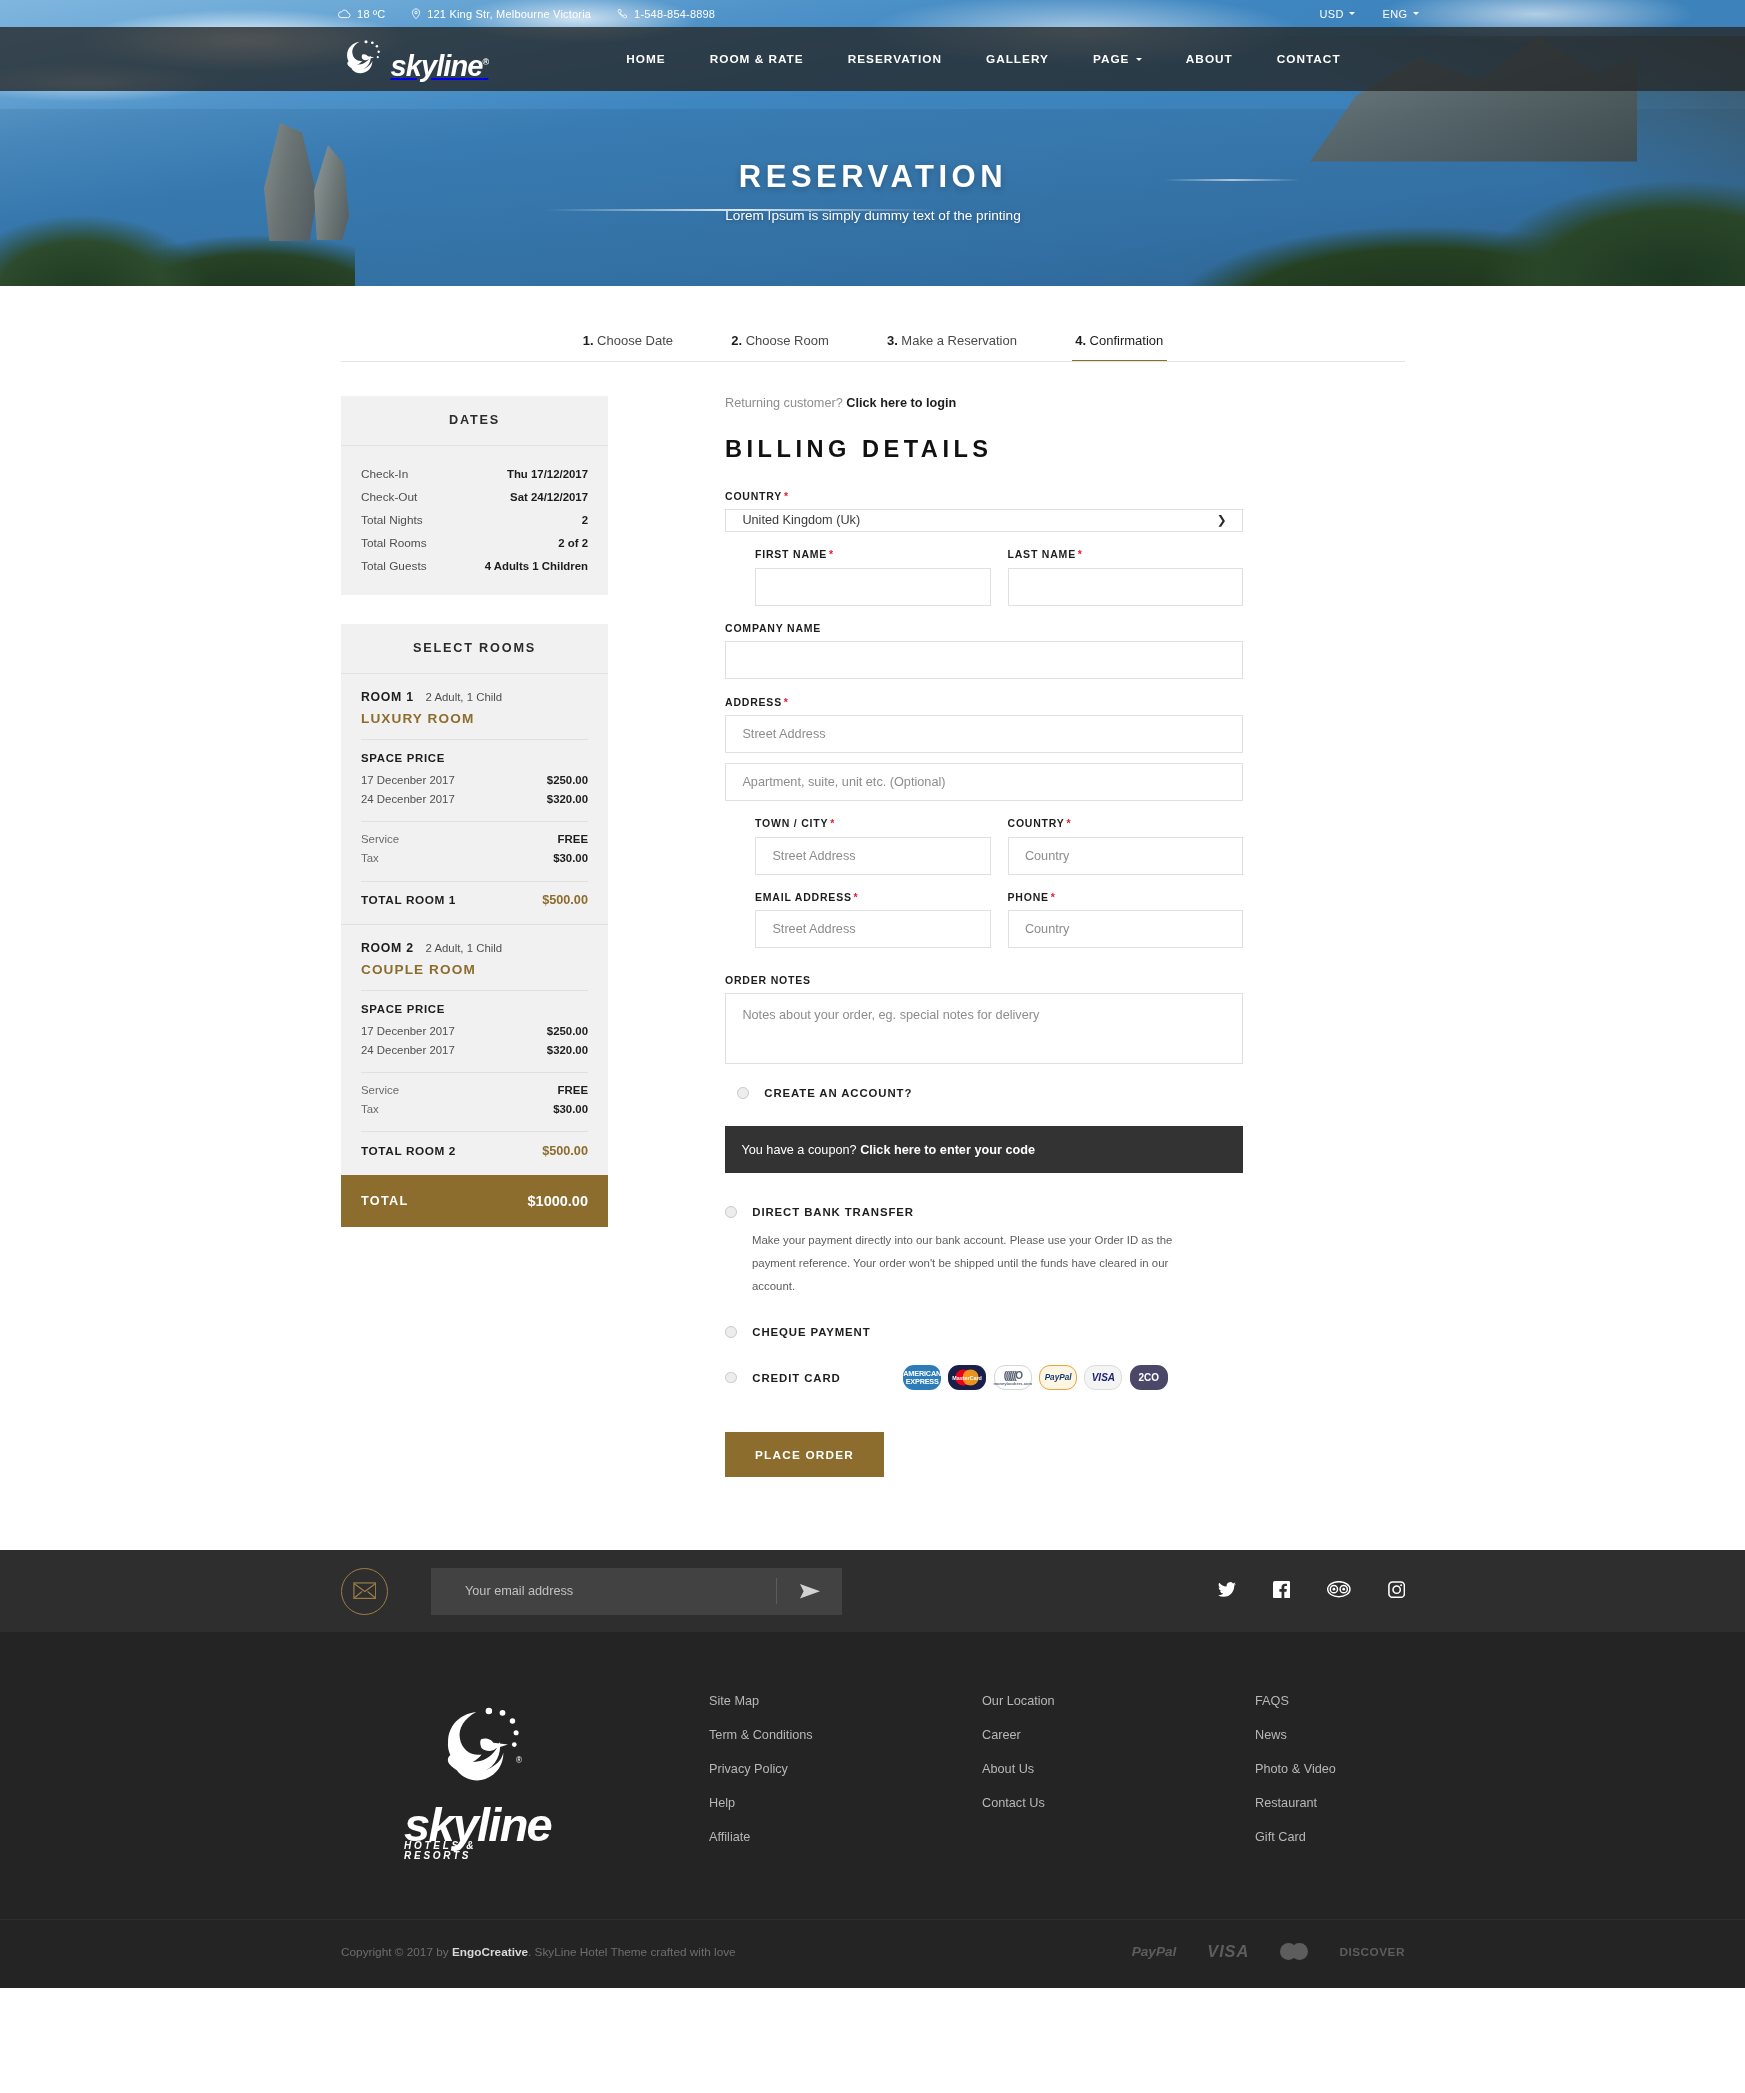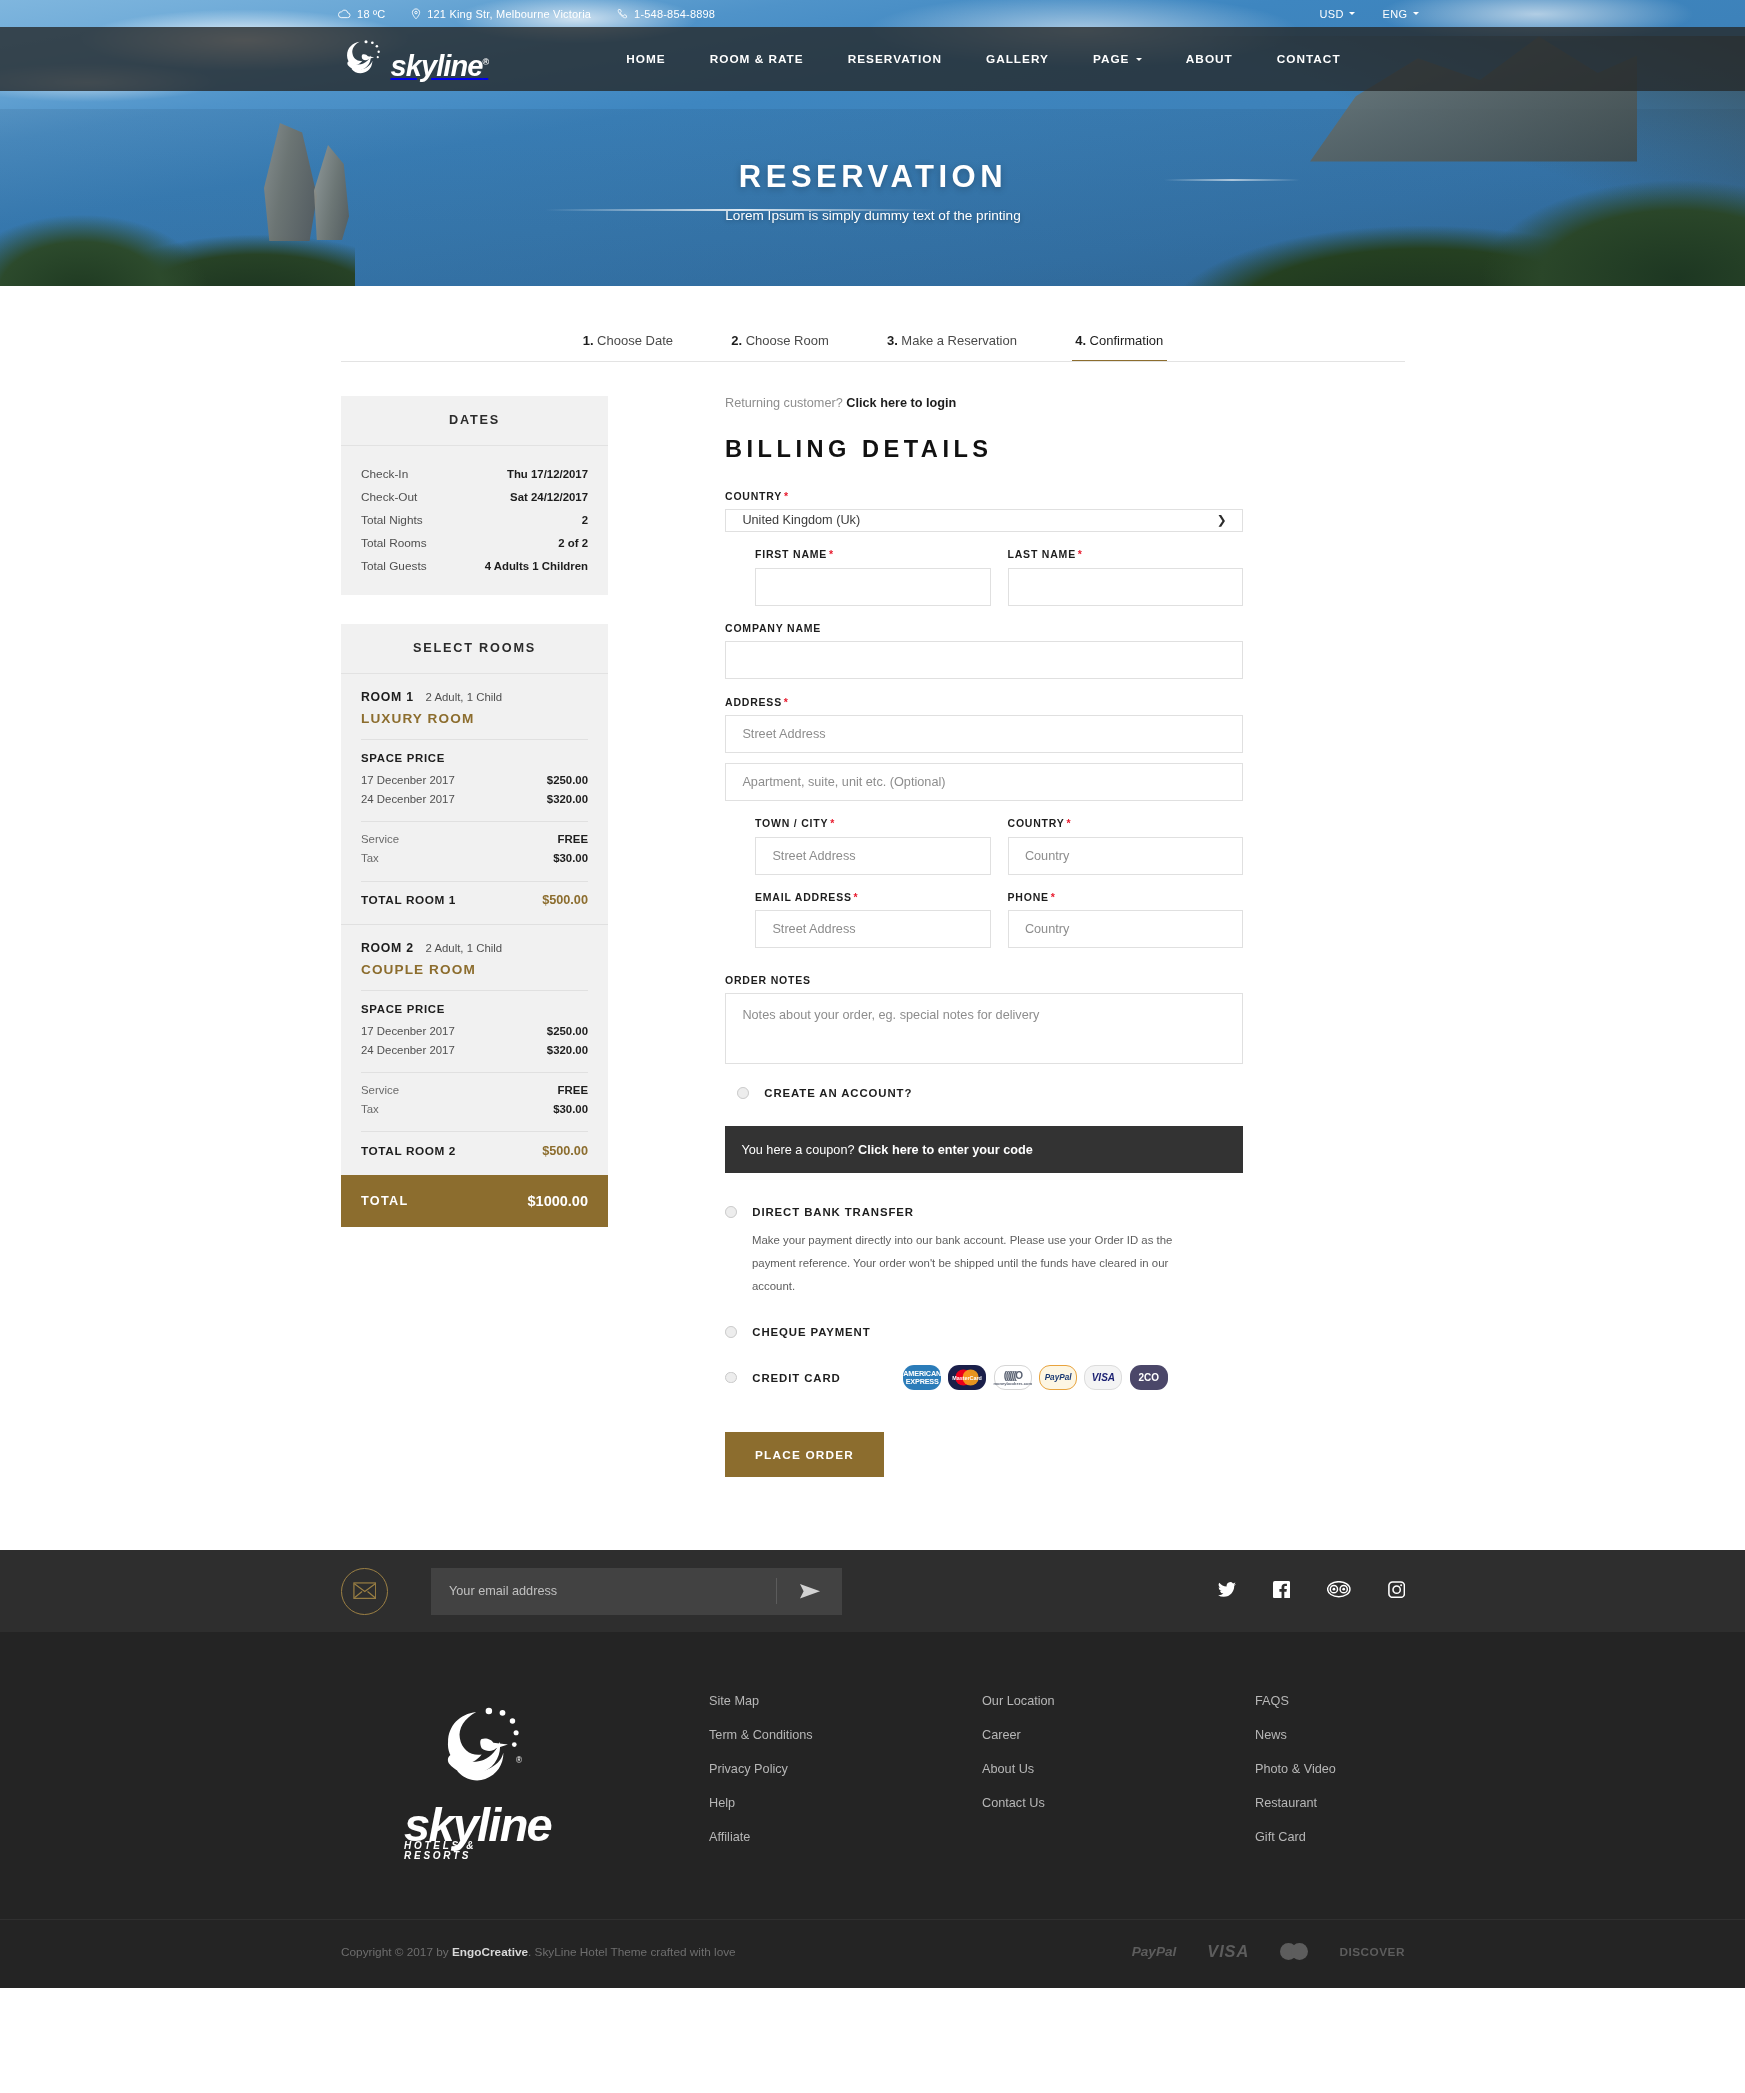--- a/index.html
+++ b/index.html
@@ -225,21 +225,21 @@
     background: #2e2e2e; height: 82px; display: flex; align-items: center;
   }
   .nl-inner { width: 1064px; margin: 0 auto; display: flex; align-items: center; }
   .nl-circle {
     width: 47px; height: 47px; border: 0.9px solid #9c8044; border-radius: 50%;
     display: flex; align-items: center; justify-content: center; flex: none;
   }
   .nl-form { margin-left: 43px; width: 411px; height: 47px; background: #424242; display: flex; align-items: center; }
   .nl-input {
     flex: 1; background: transparent; border: 0; outline: none; height: 100%;
-    padding: 0 18px; color: #dcdcdc; font-size: 12.7px;
+    padding: 0 34px; color: #dcdcdc; font-size: 12.7px;
     font-family: "Liberation Sans", sans-serif;
   }
   .nl-input::placeholder { color: #c0c0c0; }
   .nl-sep { width: 0.9px; height: 25.5px; background: #5c5c5c; }
   .nl-send { width: 65px; height: 100%; display: flex; align-items: center; justify-content: center; cursor: pointer; }
   .socials { margin-left: auto; display: flex; gap: 37px; align-items: center; }
   .socials a { color: #fff; display: block; }
 
   
   .footer { background: #242424; padding: 62px 0 0; }
@@ -580,21 +580,21 @@
         <label class="flabel">ORDER NOTES</label>
         <textarea class="f-area" placeholder="Notes about your order, eg. special notes for delivery" style=""></textarea>
       </div>
 
       <div class="radio-row">
         <span class="radio"></span>
         <span class="radio-lbl">CREATE AN ACCOUNT?</span>
       </div>
 
       <div class="coupon-bar">
-        <span>You here a coupon? </span><b>Click here to enter your code</b>
+        <span>You have a coupon? </span><b>Click here to enter your code</b>
       </div>
 
       <div class="pay-group">
 
         <div class="pay-item">
           <div class="pay-head">
             <span class="radio"></span>
             <span class="radio-lbl">DIRECT BANK TRANSFER</span>
           </div>
           <div class="pay-desc">Make your payment directly into our bank account. Please use your Order ID as the payment reference. Your order won't be shipped until the funds have cleared in our account.</div>

